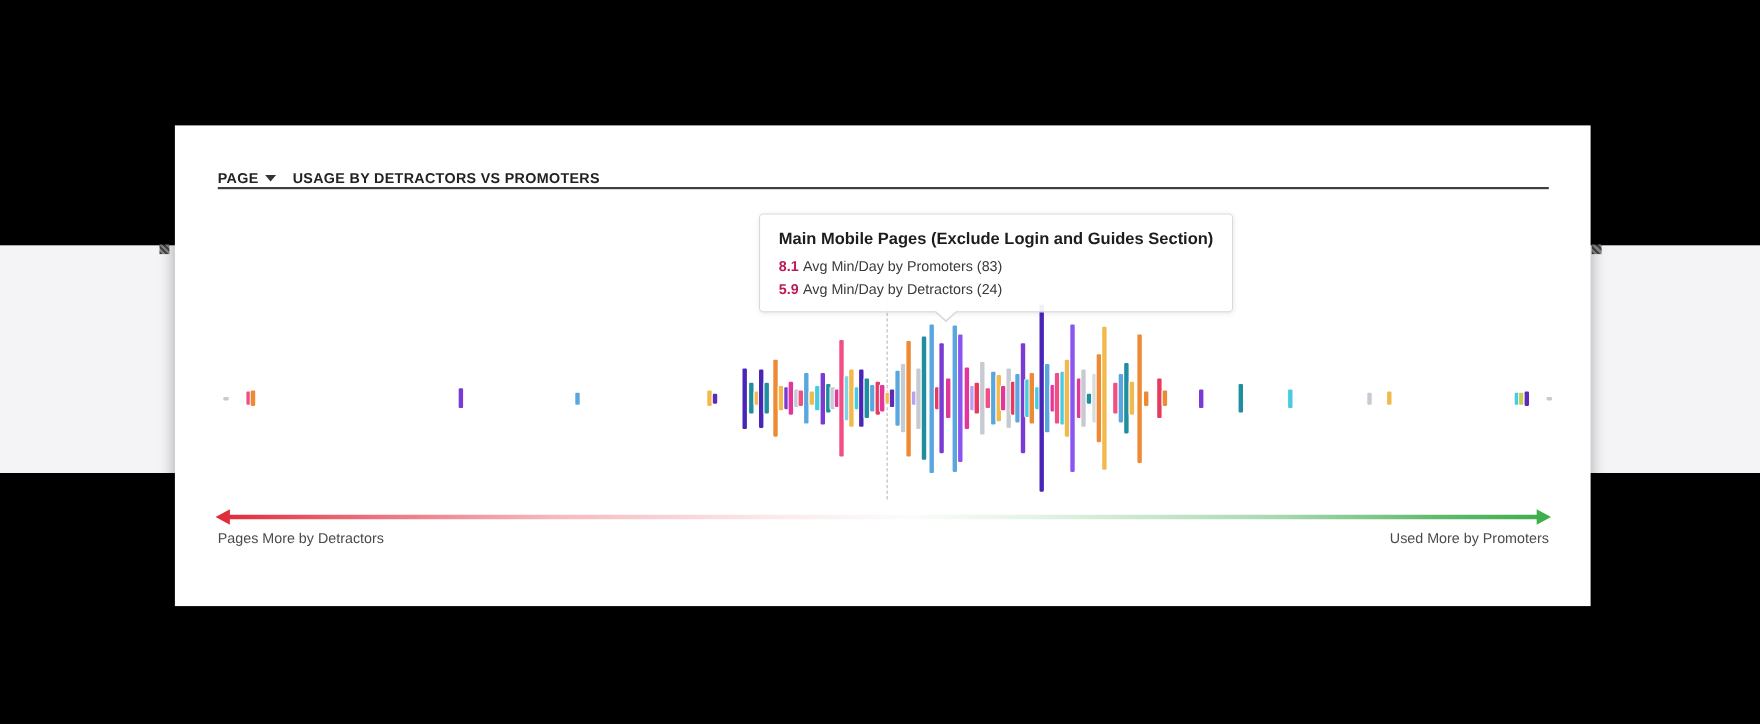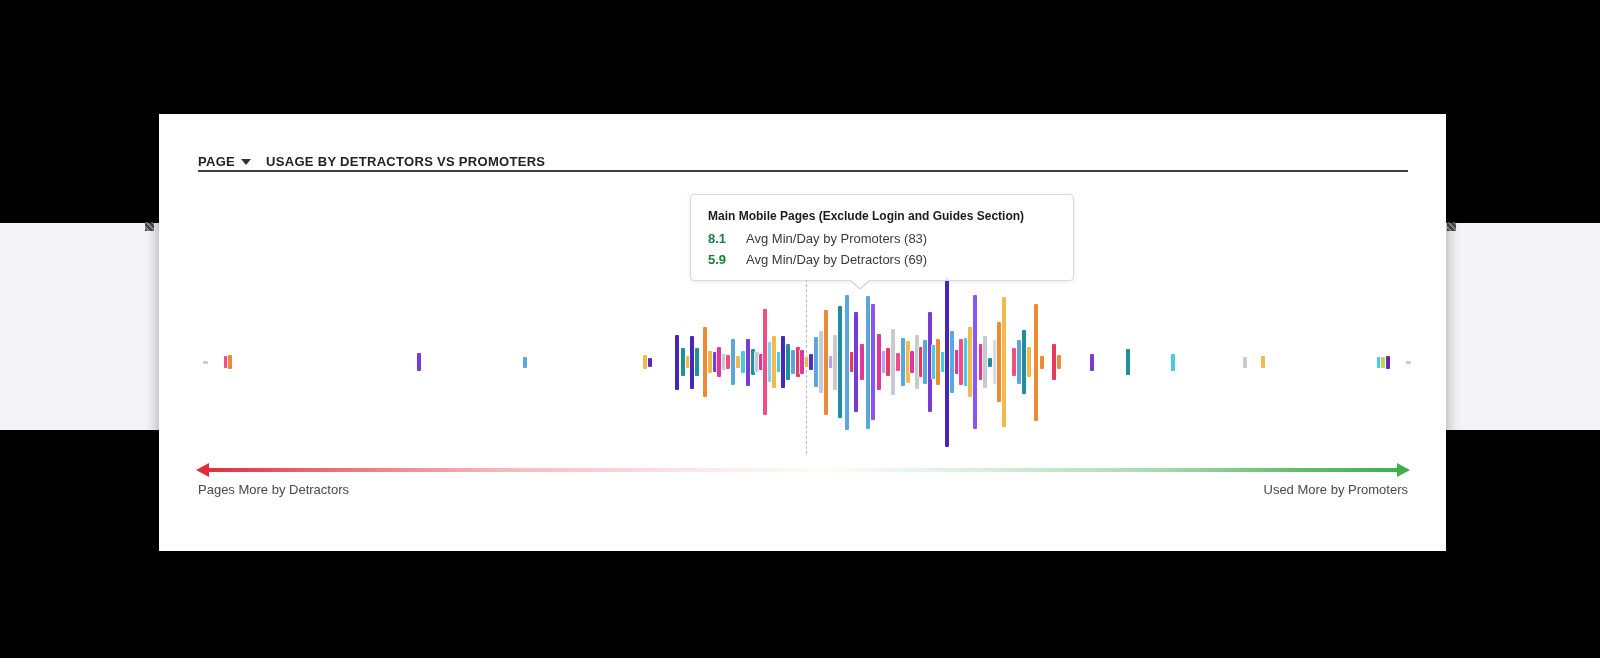--- a/index.html
+++ b/index.html
@@ -21,23 +21,23 @@
   .divider{position:absolute;left:39px;top:56px;width:1210px;height:2px;background:#3f3f3f;}
   
   .bars-layer{position:absolute;left:0;top:0;width:100%;height:100%;z-index:2;}
   .bar{position:absolute;border-radius:1px;box-shadow:0 0 0 1px rgba(255,255,255,.85);}
   .dash-line{position:absolute;left:647px;top:150px;height:190px;width:0;
         border-left:1px dashed #b9b9b9;z-index:1;}
   
   .tooltip{position:absolute;left:531px;top:80px;min-width:348px;z-index:6;
         background:rgba(255,255,255,.92);border:1px solid #d9d9d9;border-radius:4px;
         box-shadow:0 1px 5px rgba(0,0,0,.08);padding:14px 17px 13px 17px;white-space:nowrap;}
-  .tooltip .tt-title{font-size:12px;font-weight:bold;color:#1c1c1c;margin-bottom:8px;}
+  .tooltip .tt-title{font-size:15px;font-weight:bold;color:#1c1c1c;margin-bottom:8px;}
   .tooltip .tt-row{font-size:13px;color:#3a3a3a;margin-top:6px;}
-  .tooltip .tt-val{font-weight:bold;color:#15803d;margin-right:20px;}
+  .tooltip .tt-val{font-weight:bold;color:#be185d;margin-right:4px;}
   .tt-caret-outer{position:absolute;left:158px;bottom:-10px;width:0;height:0;
         border-left:11px solid transparent;border-right:11px solid transparent;
         border-top:10px solid #d9d9d9;}
   .tt-caret-inner{position:absolute;left:159px;bottom:-8px;width:0;height:0;
         border-left:10px solid transparent;border-right:10px solid transparent;
         border-top:9px solid #fff;}
   
   .axis-line{position:absolute;left:48px;top:354px;width:1192px;height:4px;border-radius:2px;
         background:linear-gradient(to right,#e02d3c 0%,#e9616d 8%,#f5b9be 25%,#fbeaec 42%,
                    #fbfdfa 52%,#e2f2e4 62%,#a8d9b0 80%,#61bb6e 92%,#3faf4e 100%);}
@@ -166,21 +166,21 @@
         <div class="bar" style="left: 1227px; width: 4px; height: 13px; top: 241.5px; background: rgb(93, 43, 184);"></div>
         <div class="bar" style="left: 1247px; width: 5px; height: 3px; top: 246.5px; background: rgb(199, 203, 209);"></div>
       </div>
 
     <div class="tooltip">
       <div class="tt-title">Main Mobile Pages (Exclude Login and Guides Section)</div>
       <div class="tt-row">
         <span class="tt-val">8.1</span><span>Avg Min/Day by Promoters (83)</span>
       </div>
       <div class="tt-row">
-        <span class="tt-val">5.9</span><span>Avg Min/Day by Detractors (69)</span>
+        <span class="tt-val">5.9</span><span>Avg Min/Day by Detractors (24)</span>
       </div>
       <div class="tt-caret-outer"></div>
       <div class="tt-caret-inner"></div>
     </div>
 
     <div class="axis-line"></div>
     <div class="axis-head-left"></div>
     <div class="axis-head-right"></div>
     <div class="axis-label left">Pages More by Detractors</div>
     <div class="axis-label right">Used More by Promoters</div>

